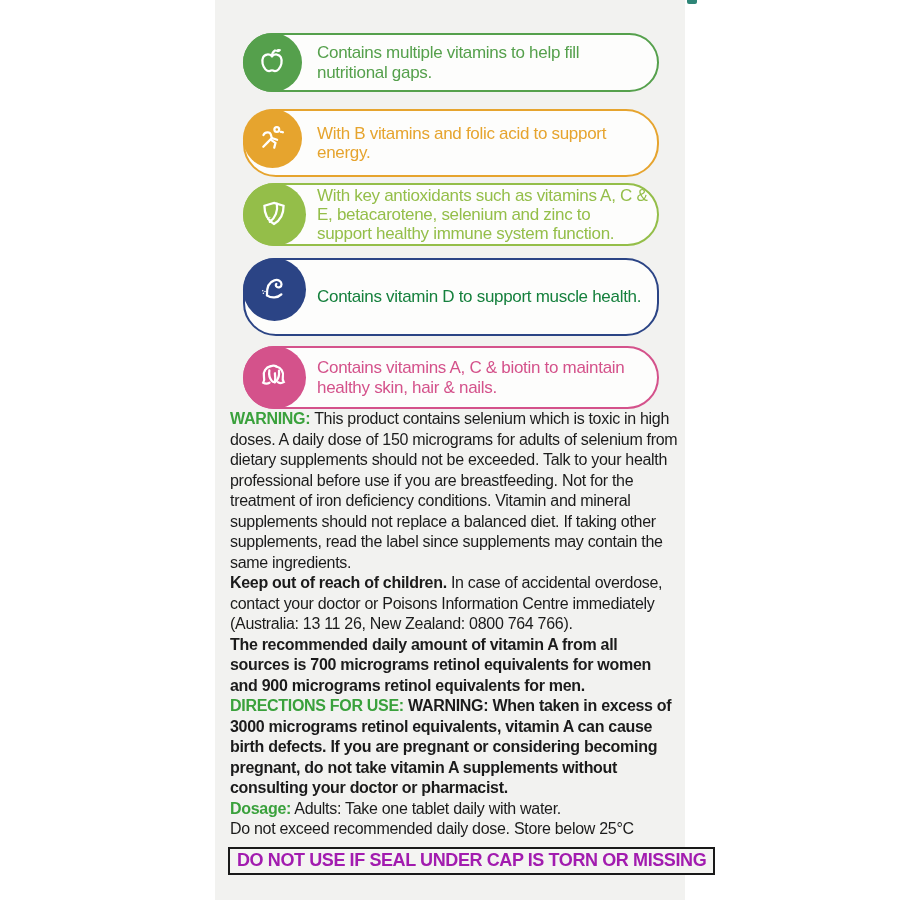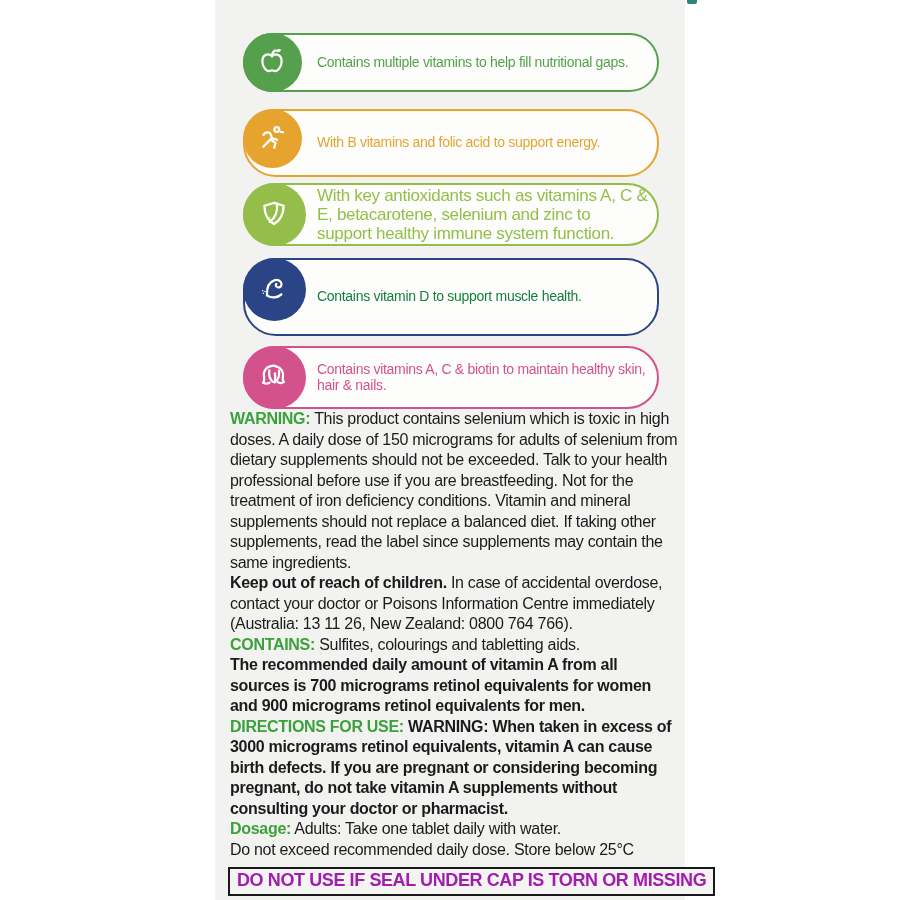--- a/index.html
+++ b/index.html
@@ -18,21 +18,21 @@
     background:#2e8577;border-radius:0 0 2px 2px;
   }
   
   .pill{
     position:absolute;left:28px;width:416px;box-sizing:border-box;
     border:2.5px solid;border-radius:33px;background:#fdfdfc;
     display:flex;align-items:center;
   }
   .pill-text{
     margin-left:72px;padding-right:8px;
-    font-size:14px;line-height:1.12;letter-spacing:-0.3px;
+    font-size:17px;line-height:1.12;letter-spacing:-0.3px;
   }
   .disc{
     position:absolute;left:-2.5px;top:-2.5px;border-radius:50%;
     display:flex;align-items:center;justify-content:center;
   }
   .disc svg{width:36px;height:36px;}
   .p0{top:33px;height:59px;border-color:#55a04c;color:#55a04c;}
   .p0 .disc{width:59px;height:59px;background:#55a04c;}
   .p1{top:109px;height:68px;border-color:#e6a42e;color:#e6a42e;}
   .p1 .disc{width:59px;height:59px;background:#e6a42e;}
@@ -127,21 +127,20 @@
           <circle cx="8" cy="5.7" r="0.45" fill="#ffffff" stroke="none"></circle>
           <circle cx="6.3" cy="7.8" r="0.45" fill="#ffffff" stroke="none"></circle>
         </svg>
       </div>
       <div class="pill-text">Contains vitamins A, C &amp; biotin to maintain healthy skin, hair &amp; nails.</div>
     </div>
 
     <div class="copy">
       <p><span class="g">WARNING:</span> <span>This product contains selenium which is toxic in high doses. A daily dose of 150 micrograms for adults of selenium from dietary supplements should not be exceeded. Talk to your health professional before use if you are breastfeeding. Not for the treatment of iron deficiency conditions. Vitamin and mineral supplements should not replace a balanced diet. If taking other supplements, read the label since supplements may contain the same ingredients.</span></p>
       <p><span class="b">Keep out of reach of children.</span> <span>In case of accidental overdose, contact your doctor or Poisons Information Centre immediately (Australia: 13 11 26, New Zealand: 0800 764 766).</span></p>
-      <p><span class="g">CONTAINS:</span> <span>Sulfites, colourings and tabletting aids.</span></p>
       <p class="b">The recommended daily amount of vitamin A from all sources is 700 micrograms retinol equivalents for women and 900 micrograms retinol equivalents for men.</p>
       <p class="b"><span class="g">DIRECTIONS FOR USE:</span> <span>WARNING: When taken in excess of 3000 micrograms retinol equivalents, vitamin A can cause birth defects. If you are pregnant or considering becoming pregnant, do not take vitamin A supplements without consulting your doctor or pharmacist.</span></p>
       <p><span class="g">Dosage:</span> <span>Adults: Take one tablet daily with water.</span></p>
       <p>Do not exceed recommended daily dose. Store below 25°C</p>
       <div class="sealbox">DO NOT USE IF SEAL UNDER CAP IS TORN OR MISSING</div>
     </div>
 
   </div>
   <div class="frag"></div>
 </div>

